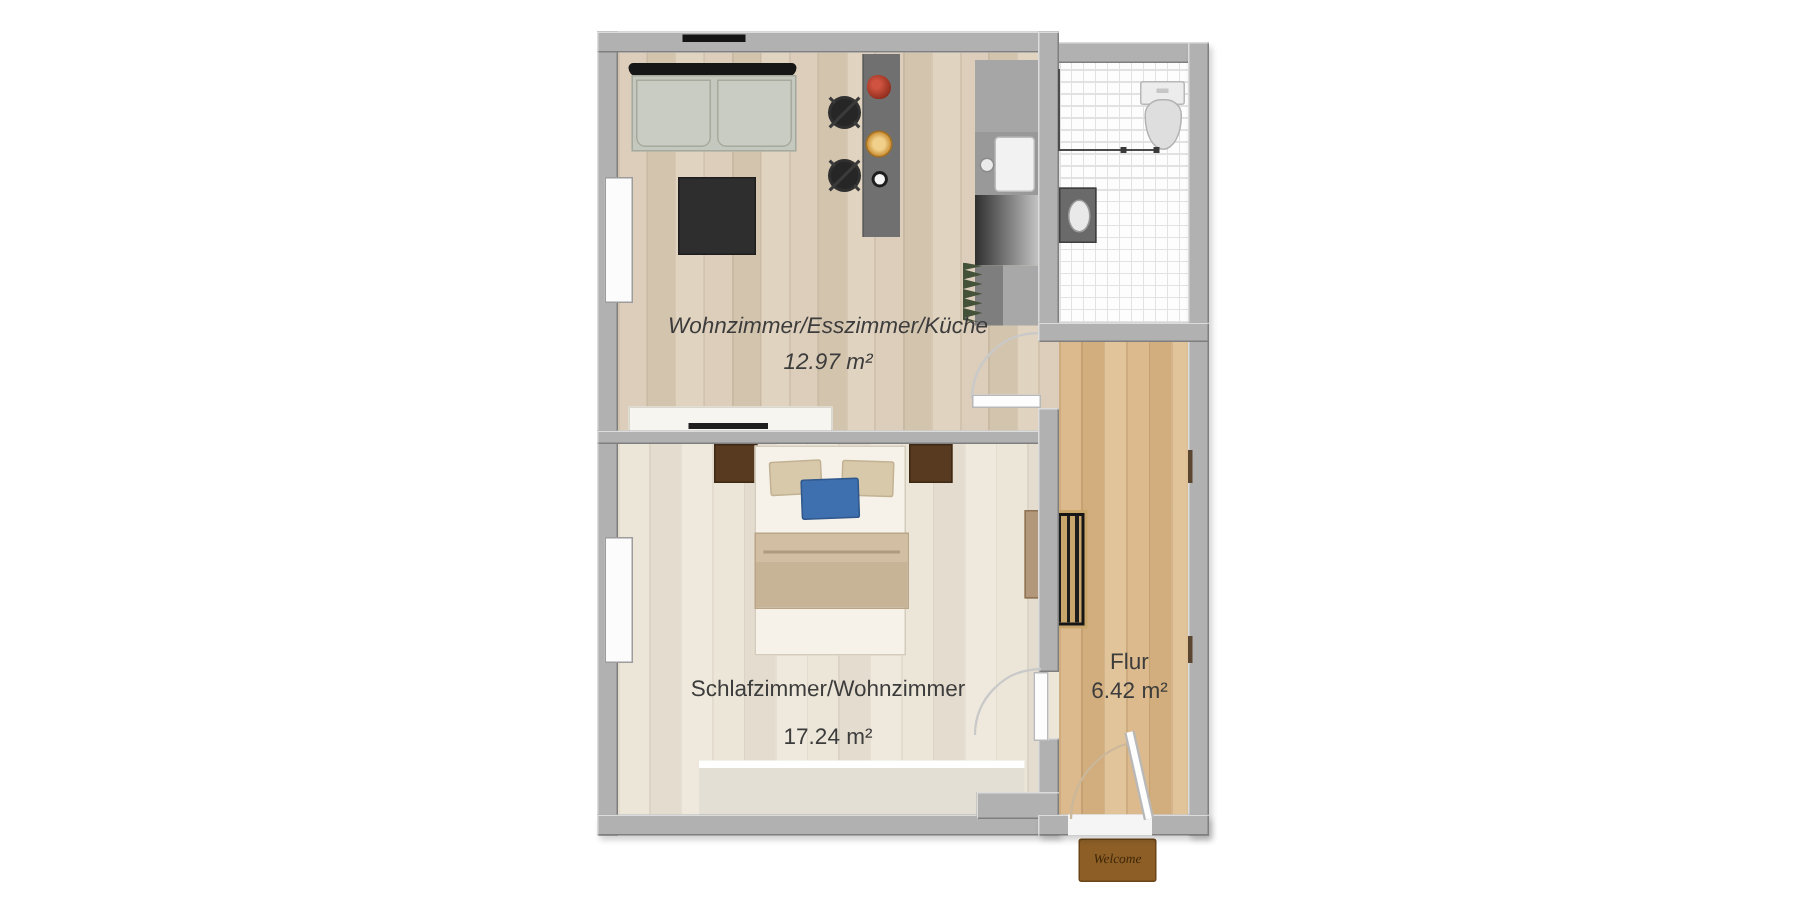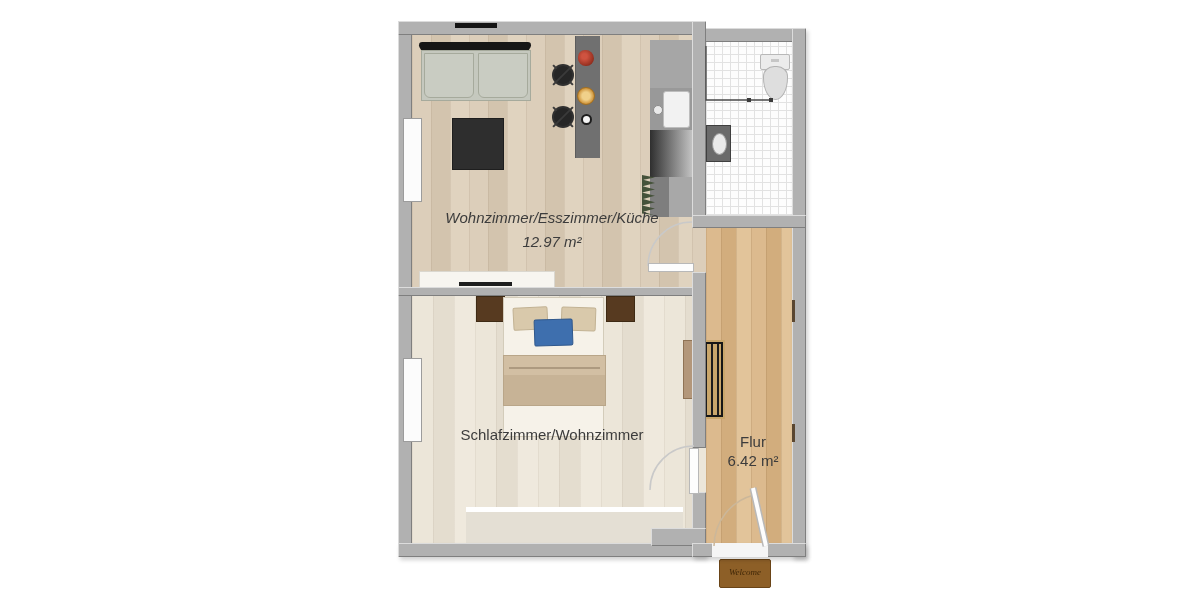--- a/index.html
+++ b/index.html
@@ -160,17 +160,18 @@
   </svg>
 
   <div class="room-label" style="left:412px;top:210px;width:280px;font-style:italic;">
     <div>Wohnzimmer/Esszimmer/Küche</div>
     <div class="area">12.97 m²</div>
   </div>
   <div class="room-label" style="left:710px;top:390px;width:86px;margin-top:44px;">
     <div>Flur</div>
     <div class="area" style="margin-top:3px;">6.42 m²</div>
   </div>
-  <div class="room-label" style="left:412px;top:427px;width:280px;">
+  <div class="room-label" style="left:412px;top:452px;width:280px;">
     <div>Schlafzimmer/Wohnzimmer</div>
+    <div class="area" style="margin-top:16px;">17.24 m²</div>
   </div>
 
 </div>
 
 </body></html>

